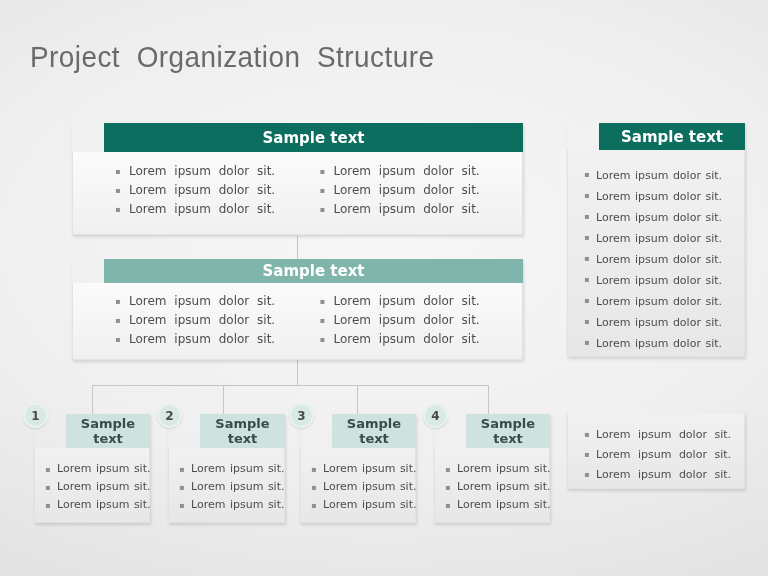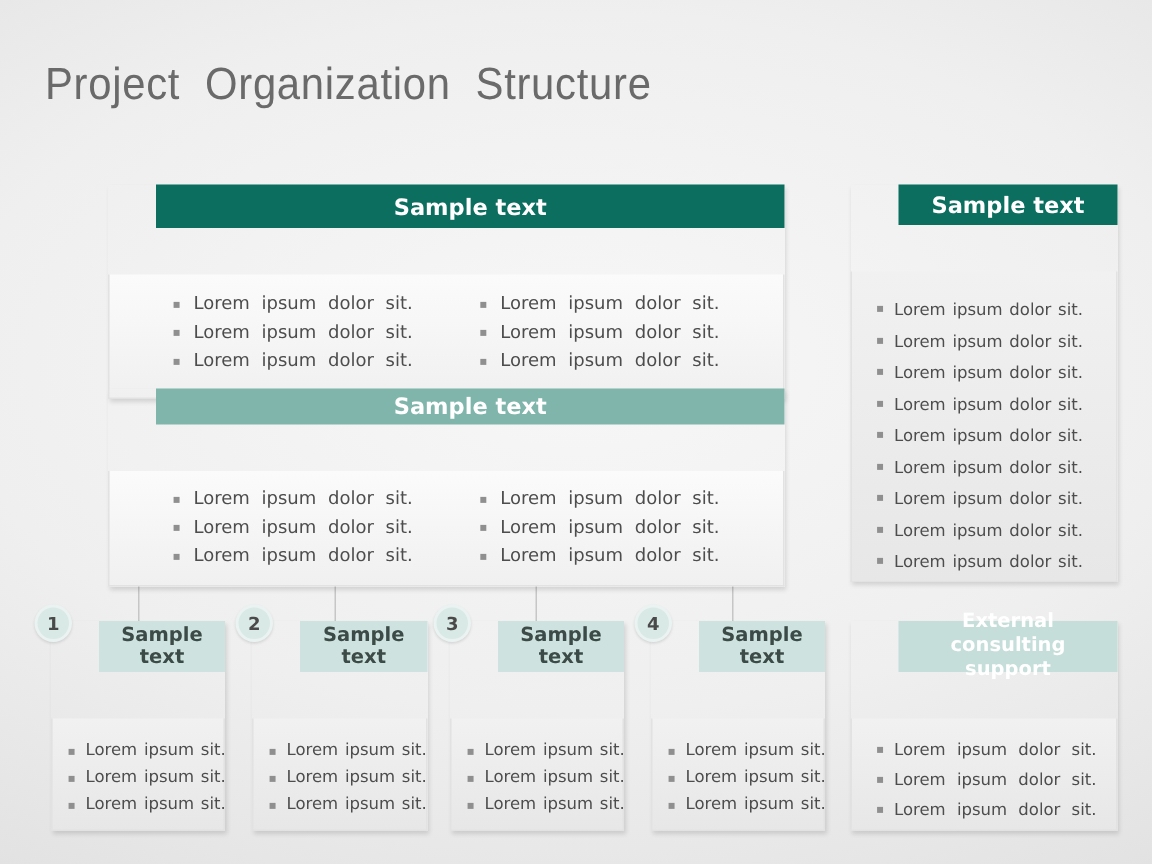--- a/index.html
+++ b/index.html
@@ -22,21 +22,21 @@
   .hdr{
     text-align:center;font-weight:bold;color:#ffffff;
     display:flex;align-items:center;justify-content:center;margin-left:32px;
   }
   .hdr.dark{background:#0b6e5f;font-size:15px;}
   .hdr.mid{background:#7fb5ab;font-size:15px;}
   .hdr.light{background:#cee3df;color:#3c4b47;font-size:13px;}
   .hdr.ext{background:#c6ded9;font-size:13px;line-height:16px;padding:0 8px;box-sizing:border-box;}
   .bbody{
     background:linear-gradient(180deg,#fbfbfb 0%,#f0f0f0 100%);
-    border:1px solid #e2e2e2;border-top:none;box-sizing:border-box;margin-top:31px;
+    border:1px solid #e2e2e2;border-top:none;box-sizing:border-box;
   }
   .bbody.gray{background:linear-gradient(180deg,#f1f1f1 0%,#e7e7e7 100%);}
   ul.blist{list-style:none;margin:0;padding:0;}
   ul.blist li{
     position:relative;color:#4d4d4d;font-size:12px;line-height:19px;
     padding-left:16px;word-spacing:4px;white-space:nowrap;
   }
   ul.blist li::before{
     content:"\25AA";position:absolute;left:2px;top:0;
     color:#8f8f8f;font-size:8px;line-height:19px;
@@ -160,21 +160,20 @@
     <div class="bbody gray" style="height:75px;padding:12px 0 0 8px">
       <ul class="blist small">
         <li>Lorem ipsum sit.</li>
         <li>Lorem ipsum sit.</li>
         <li>Lorem ipsum sit.</li>
       </ul>
     </div>
   </div>
 
   <div class="box" style="left:567px;top:414px;width:178px">
-    <div class="hdr ext" style="height:34px">External consulting support</div>
     <div class="bbody gray" style="height:75px;padding:11px 0 0 14px">
       <ul class="blist small" style="line-height:20px">
         <li style="line-height:20px;word-spacing:4px">Lorem ipsum dolor sit.</li>
         <li style="line-height:20px;word-spacing:4px">Lorem ipsum dolor sit.</li>
         <li style="line-height:20px;word-spacing:4px">Lorem ipsum dolor sit.</li>
       </ul>
     </div>
   </div>
 
 </div>

